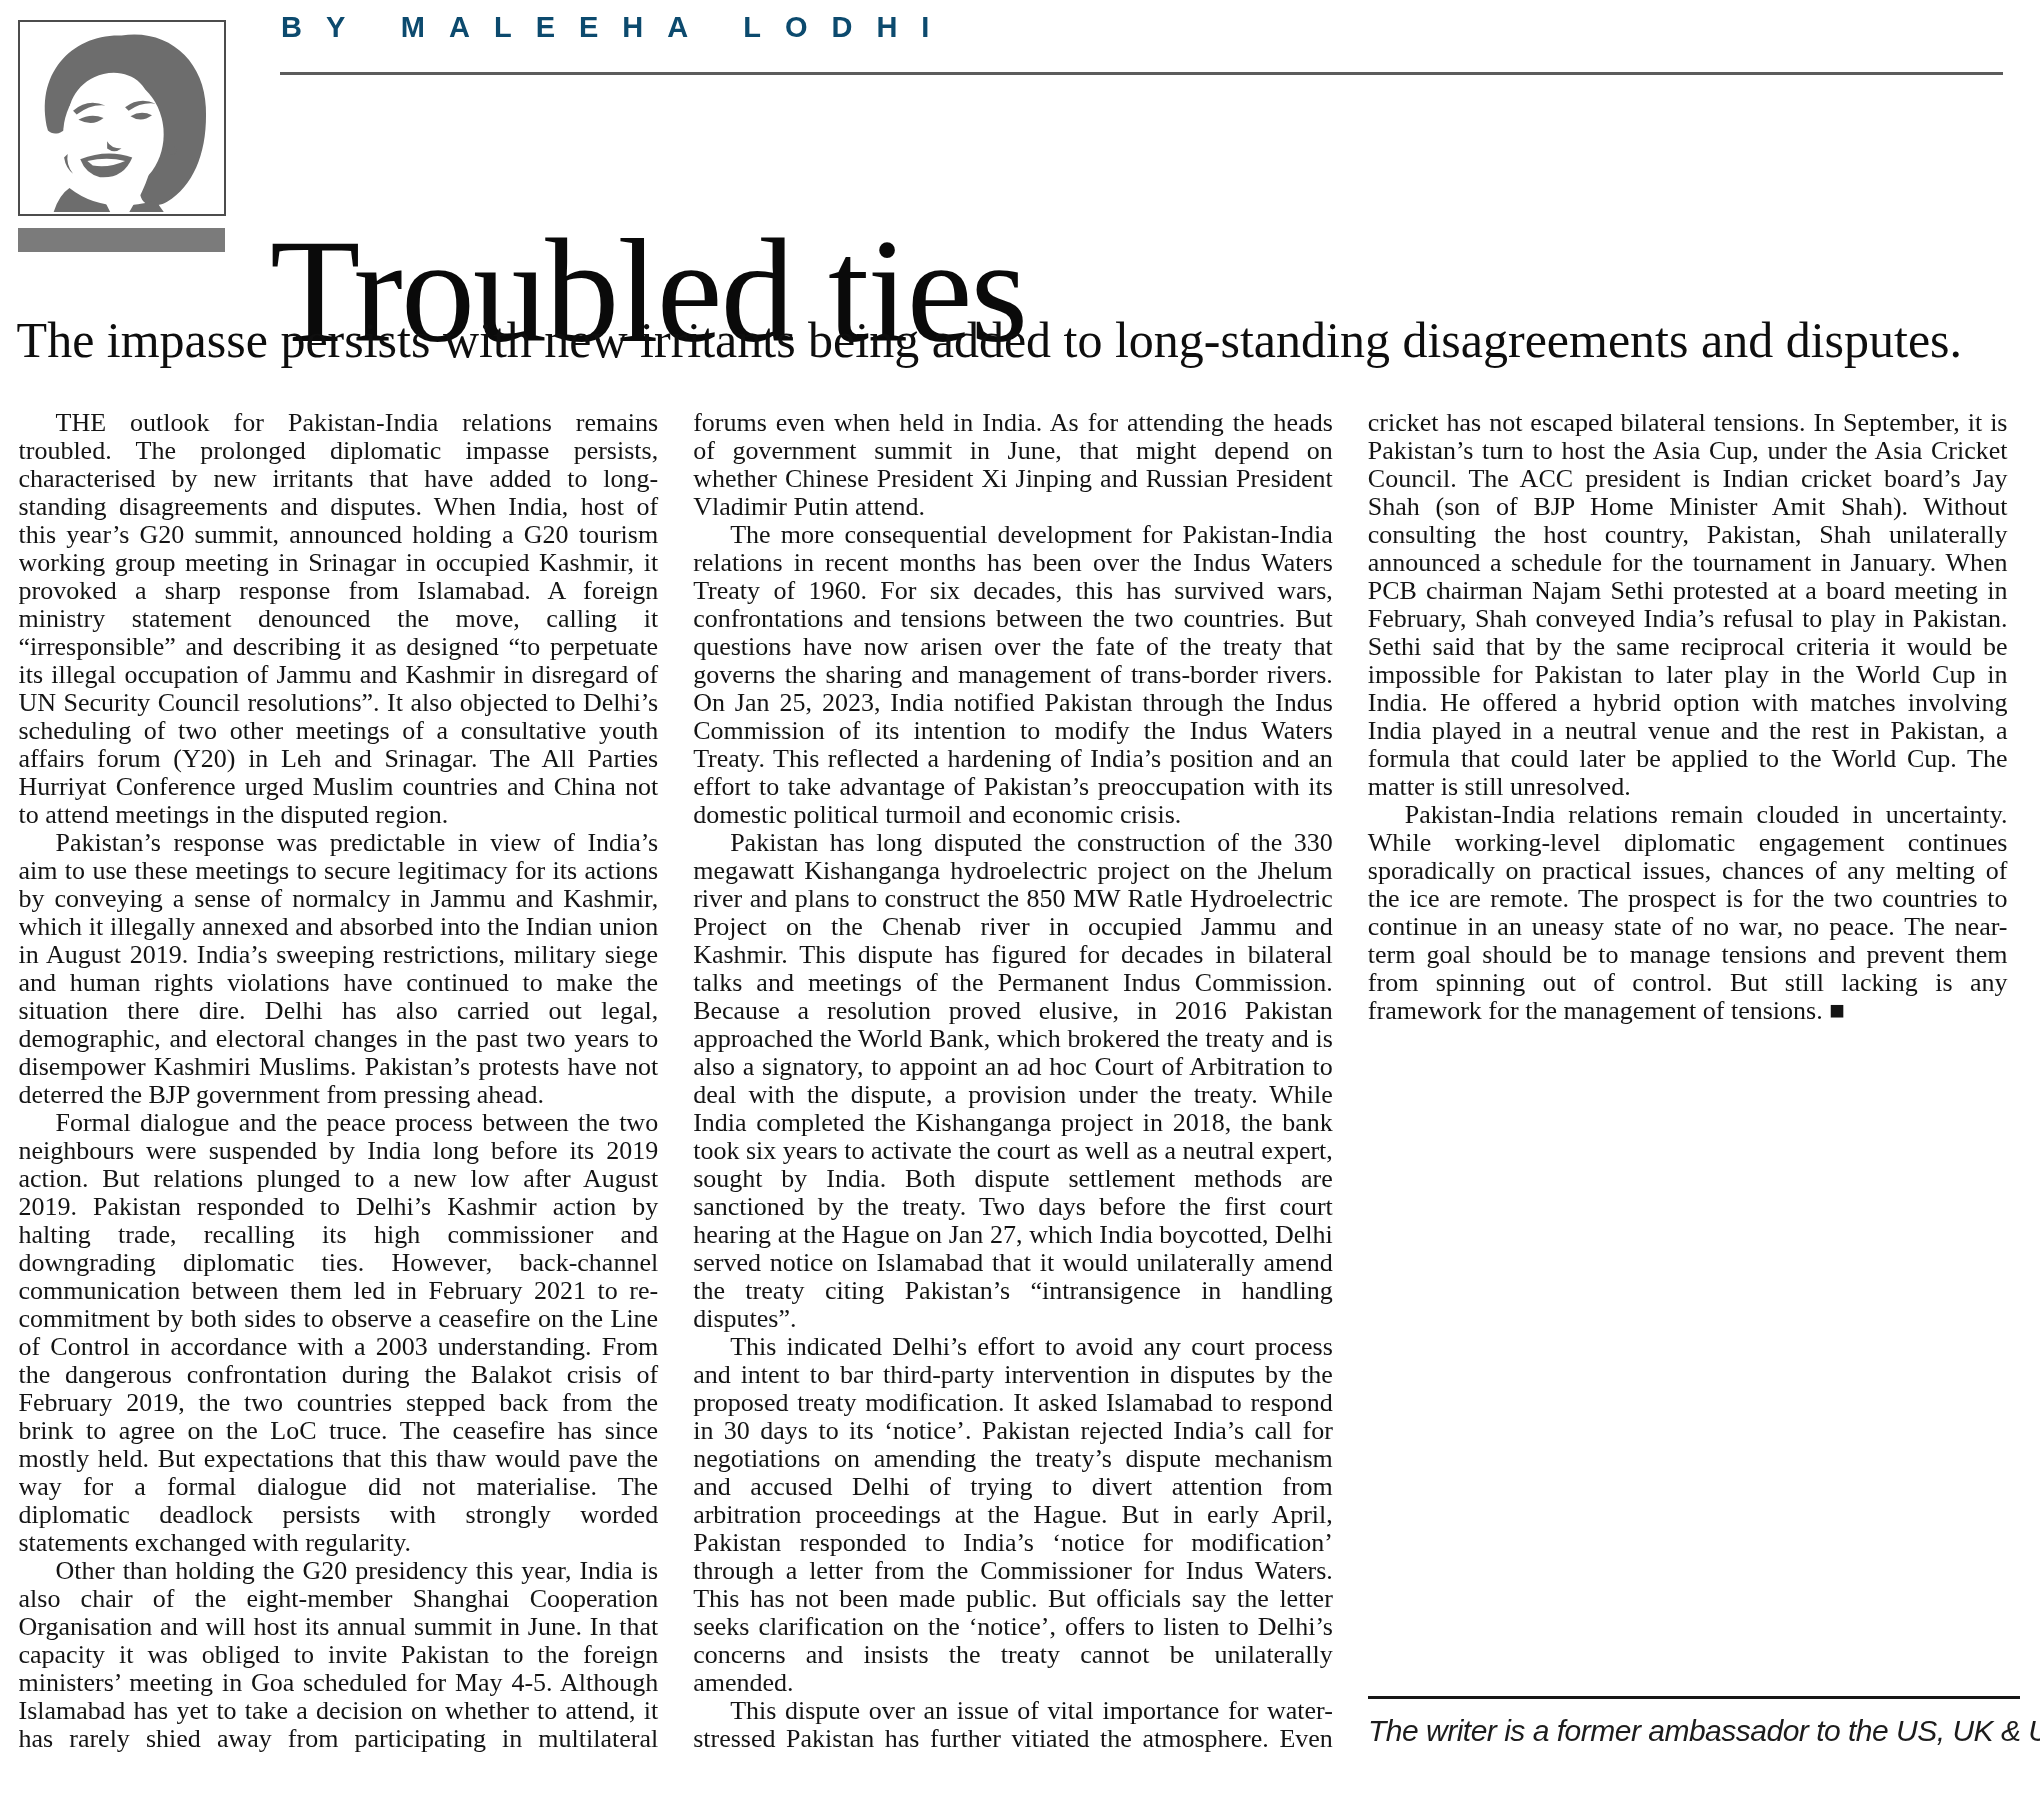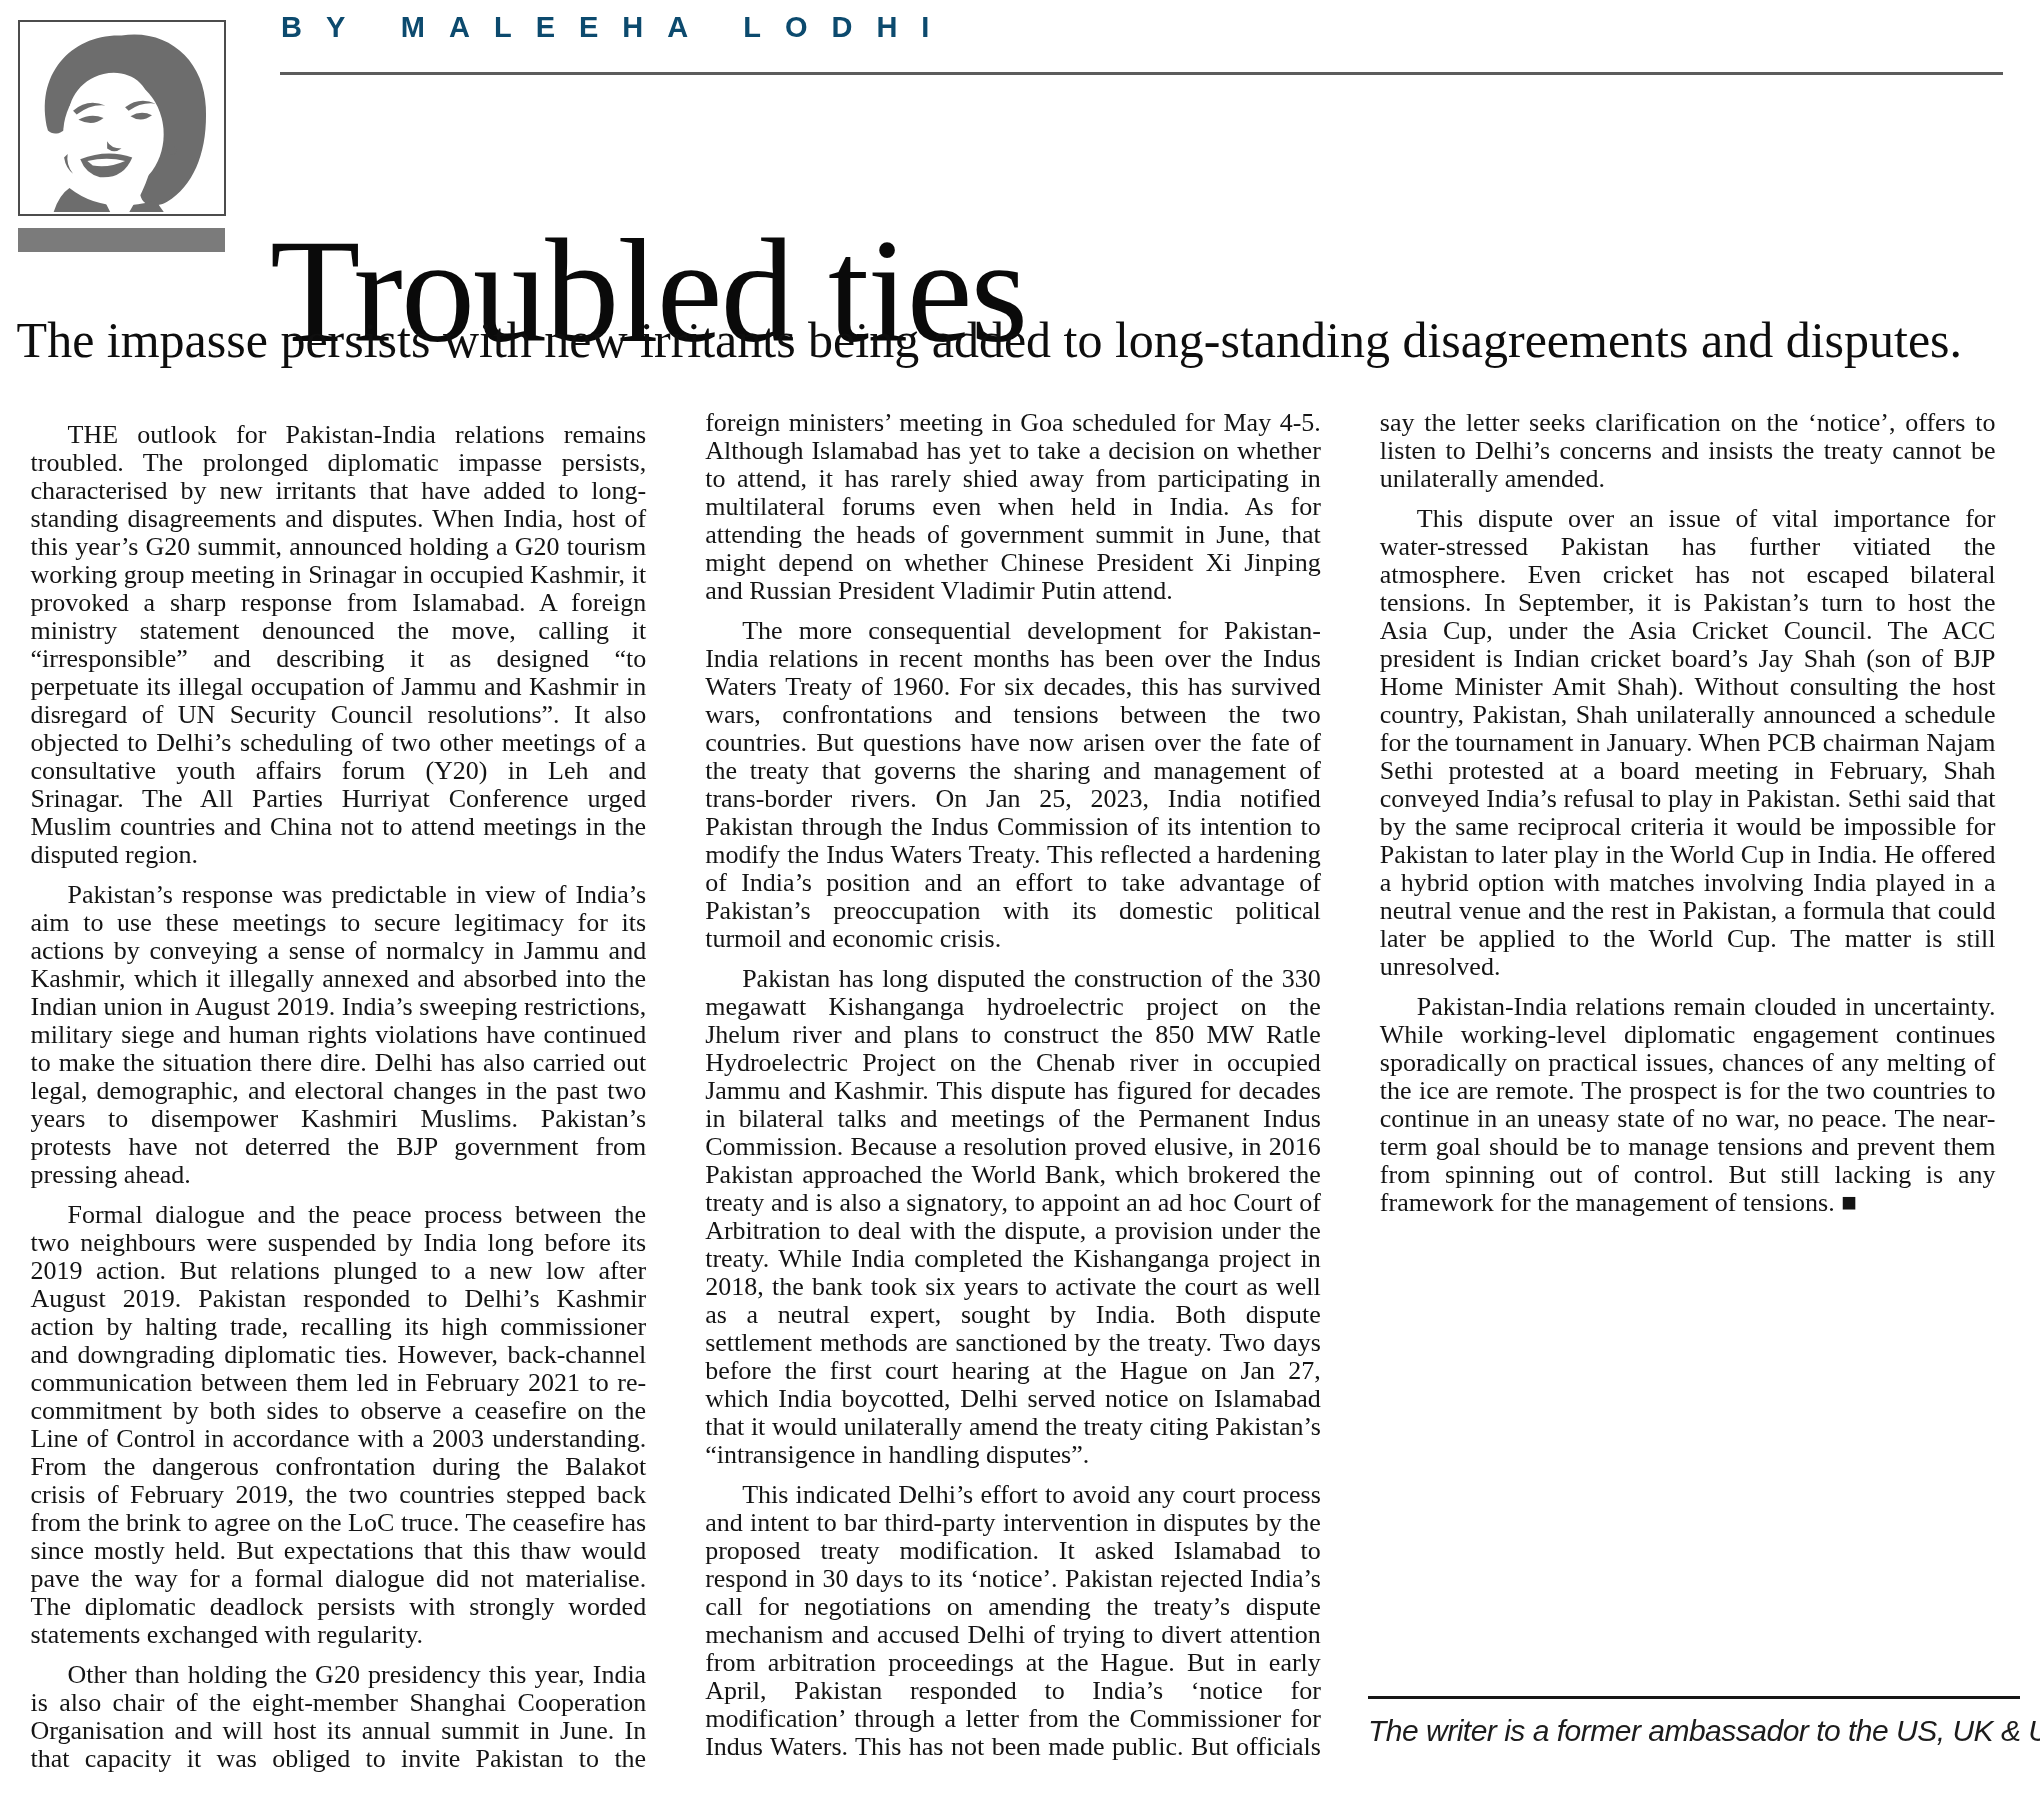--- a/index.html
+++ b/index.html
@@ -75,21 +75,21 @@
     column-fill: auto;
     font-size: 26px;
     line-height: 28px;
     text-align: justify;
     hyphens: auto;
     -webkit-hyphens: auto;
     overflow: hidden;
     color: #141414;
   }
   .body-columns p {
-    margin: 12px;
+    margin: 0;
     text-indent: 37px;
   }
 
   
   .credit-block {
     position: absolute;
     left: 1368px; top: 1696px;
     width: 652px;
     border-top: 3.7px solid #161616;
     padding-top: 14.8px;

